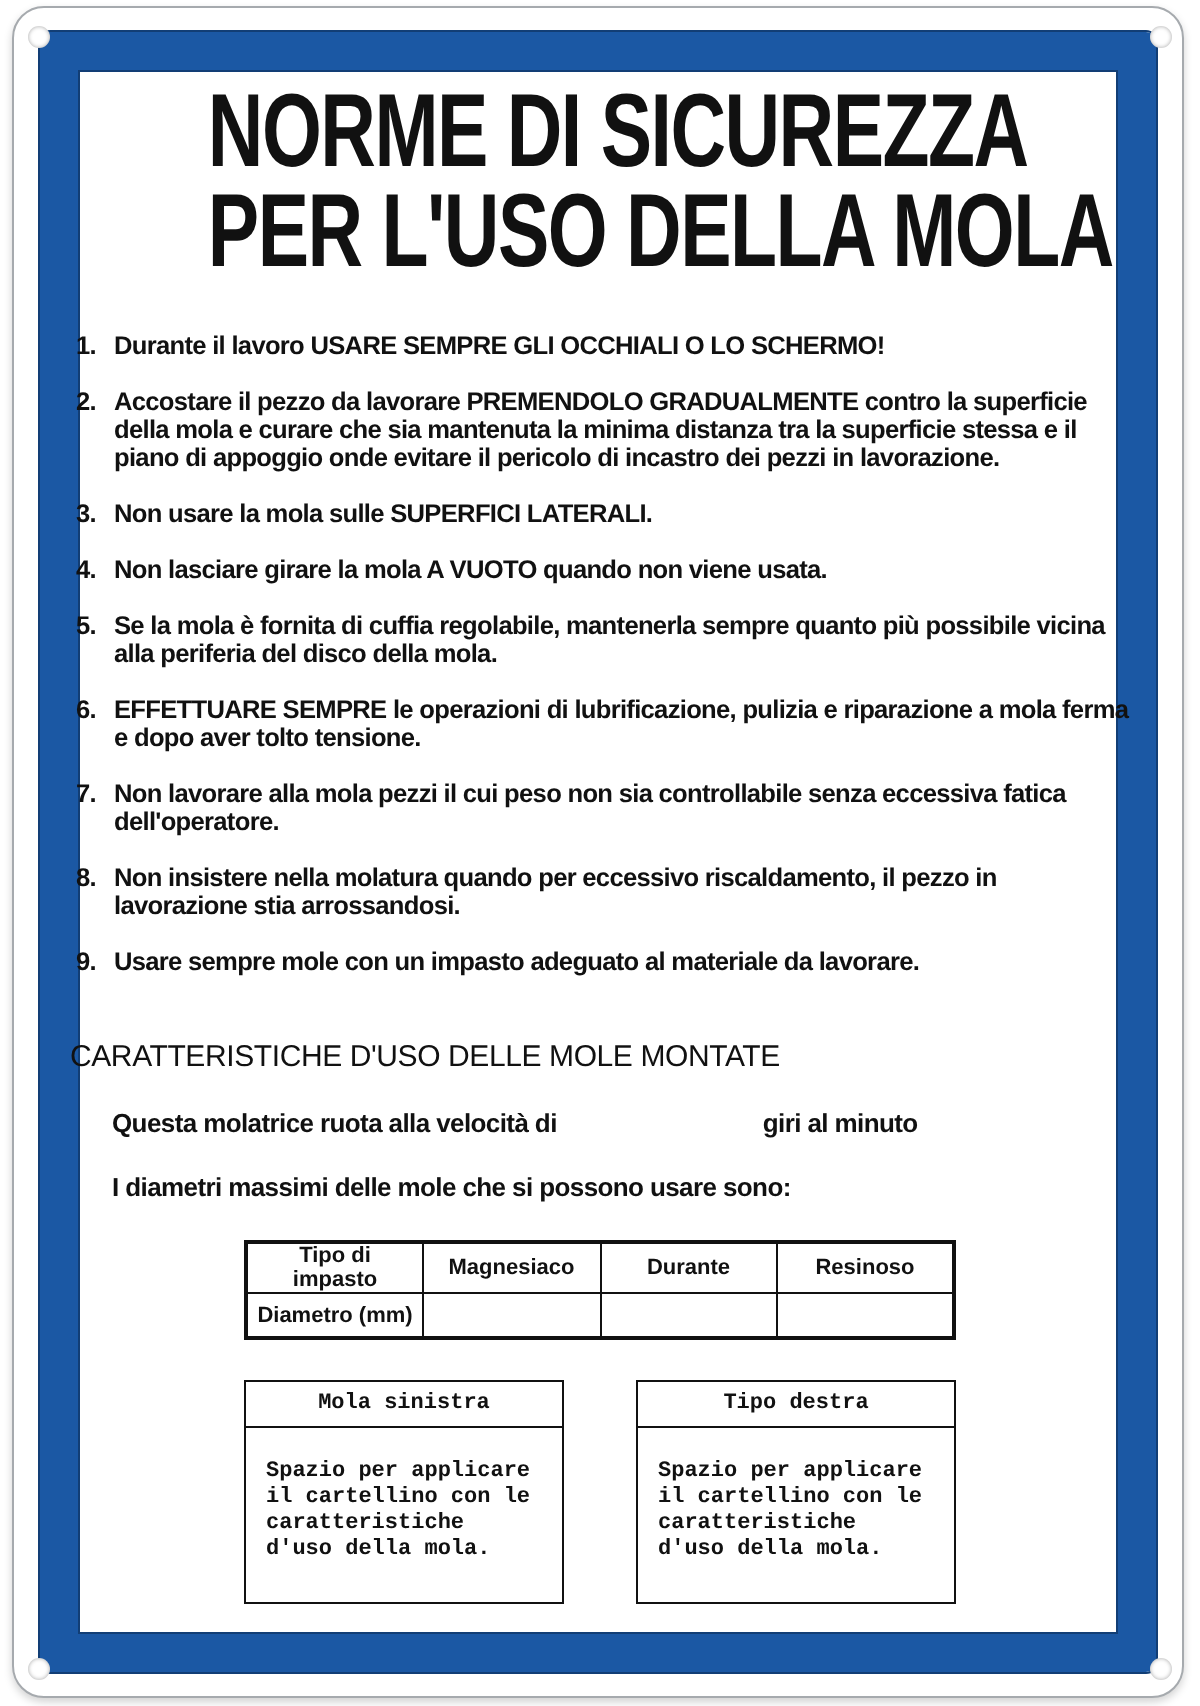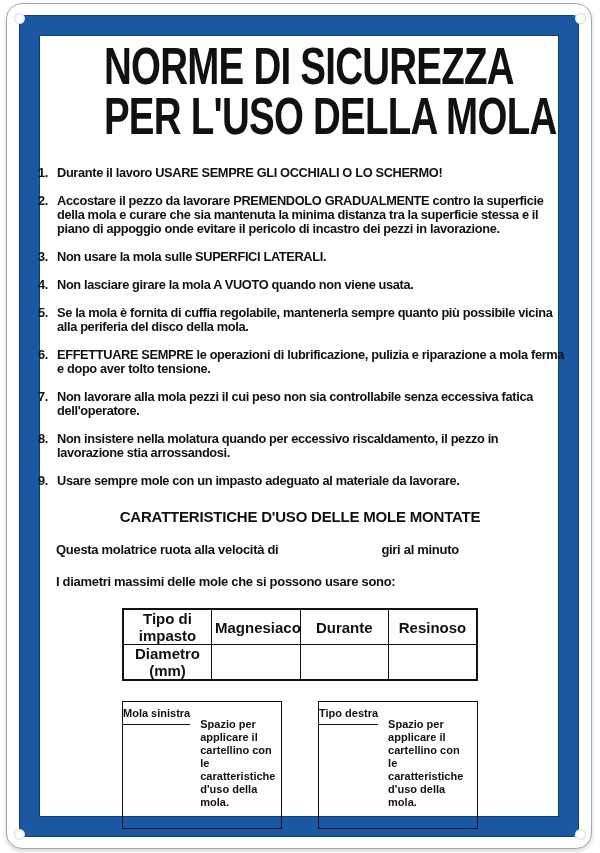--- a/index.html
+++ b/index.html
@@ -66,62 +66,63 @@
     font-size: 12.8px;
     line-height: 14px;
     font-weight: bold;
     letter-spacing: -0.35px;
     margin-bottom: 14px;
   }
   .rule .num { width: 19px; flex: none; }
   .rule .txt { flex: 1; }
 
   .section-heading {
-    margin-top: 20px;
-    text-align: center;
+    margin-top: 32px;
+    text-align: left;
     font-size: 15px;
-    font-weight: bold;
+    font-weight: normal;
     letter-spacing: -0.2px;
   }
   .body-line {
     margin: 17px 0 0 21px;
     font-size: 13px;
     font-weight: bold;
     letter-spacing: -0.3px;
   }
   .blank-gap { display: inline-block; width: 103px; }
 
   table.wheel-table {
     margin: 19px auto 0;
     border-collapse: collapse;
     border: 2px solid #111;
     table-layout: fixed;
     width: 356px;
   }
   table.wheel-table th, table.wheel-table td {
     border: 1.5px solid #111;
     height: 21px;
-    font-size: 15px;
+    font-size: 11px;
     font-weight: bold;
     text-align: center;
     padding: 0 3px;
   }
 
   .boxes {
     margin-top: 20px;
     display: flex;
     justify-content: center;
     gap: 36px;
   }
   .info-box {
-    width: 160px; height: 128px;
+    width: 160px; height: 112px;
     box-sizing: border-box;
     border: 1.5px solid #111;
     display: flex;
-    flex-direction: row;
+    flex-direction: column;
+    font-family: Liberation Mono, monospace;
   }
   .info-box .hdr {
     height: 22px; flex: none;
     border-bottom: 1.5px solid #111;
     display: flex; align-items: center; justify-content: center;
     font-size: 11px; font-weight: bold;
   }
   .info-box .bdy {
     flex: 1;
     display: flex; align-items: center; justify-content: center;

